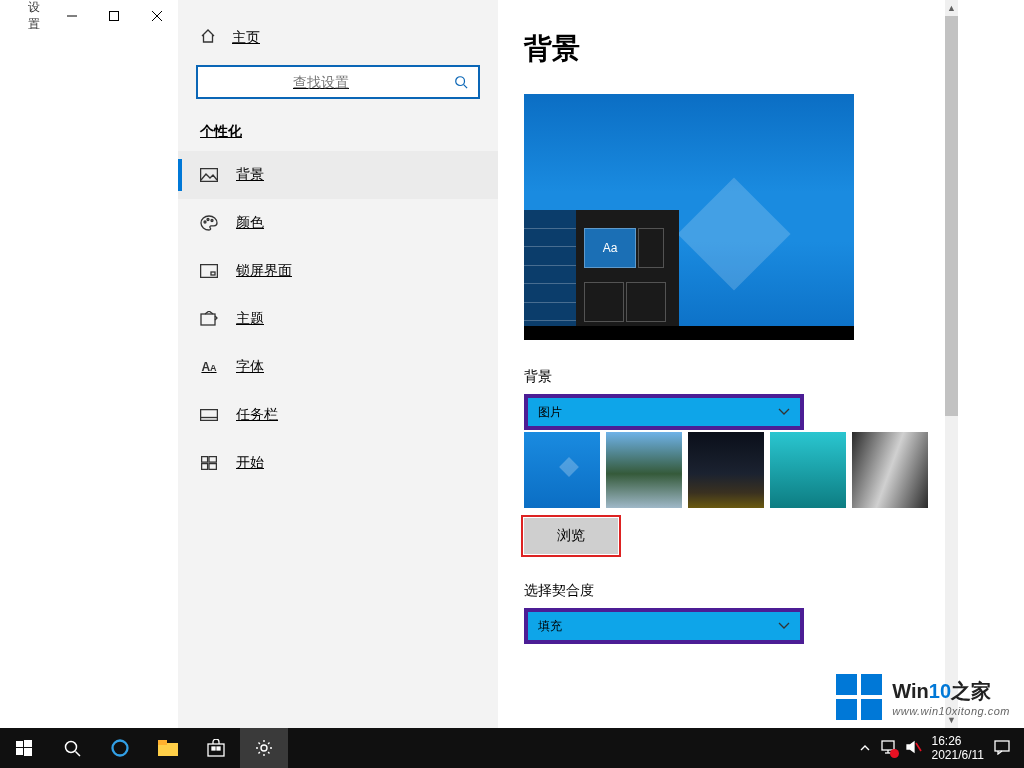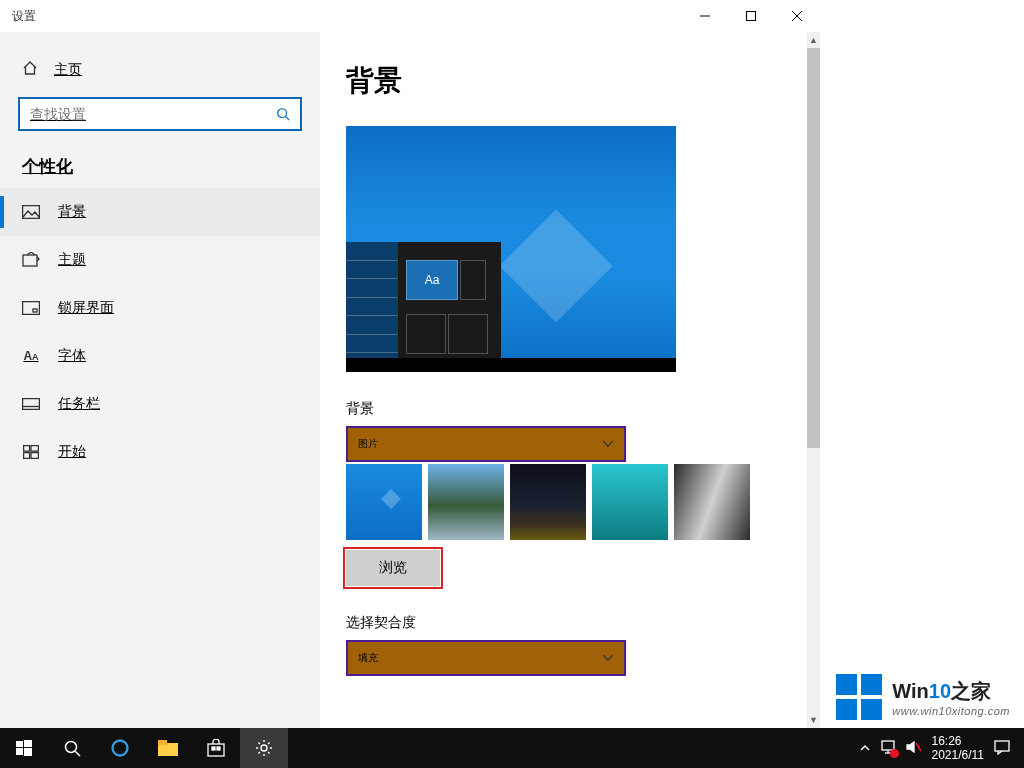--- a/index.html
+++ b/index.html
@@ -1,28 +1,28 @@
 <!DOCTYPE html>
 <html><head>
 <meta charset="utf-8">
 <style>
   * { box-sizing: border-box; margin: 0; padding: 0; font-family: "Microsoft YaHei", "Segoe UI", sans-serif; }
   html, body { width: 1024px; height: 768px; overflow: hidden; background: #fff; }
-  .window { width: 820px; height: 728px; display: flex; flex-direction: column; }
+  .window { width: 920px; height: 728px; display: flex; flex-direction: row; padding-left: 16px; }
   .titlebar { height: 32px; display: flex; align-items: center; padding-left: 12px; font-size: 12px; color: #333; }
   .titlebar .spacer { flex: 1; }
   .titlebar .winctl { width: 46px; height: 32px; display: flex; align-items: center; justify-content: center; color: #000; }
   .body { flex: 1; display: flex; min-height: 0; }
   .sidebar { width: 320px; background: #f3f3f3; display: flex; flex-direction: column; padding-top: 20px; text-decoration: underline; }
   .home-row { display: flex; align-items: center; gap: 16px; padding: 8px 22px 18px 22px; font-size: 14px; color: #000; }
   .search-wrap { margin: 0 18px; }
   .search { width: 100%; height: 34px; border: 2px solid #0a66b6; background: #fff; display: flex; align-items: center; }
-  .search input { flex: 1; border: none; outline: none; padding: 0 10px; font-size: 14px; color: #0f766e; background: transparent; }
+  .search input { flex: 1; border: none; outline: none; padding: 0 10px; font-size: 14px; color: #0f766e; background: transparent; text-align: center; }
   .search .sicon { width: 34px; display: flex; align-items: center; justify-content: center; color: #0a66b6; }
-  .section-title { padding: 24px 22px 10px 22px; font-size: 17px; font-weight: bold; color: #000; }
+  .section-title { padding: 24px 22px 10px 22px; font-size: 14px; font-weight: bold; color: #000; }
   .nav { display: flex; flex-direction: column; }
   .nav-item { display: flex; align-items: center; gap: 18px; height: 48px; padding: 0 22px; font-size: 14px; color: #000; position: relative; }
   .nav-item .ico { width: 18px; display:flex; align-items:center; justify-content:center; color:#333; }
   .nav-item.active::before { content:""; position: absolute; left:0; top:8px; bottom:8px; width:4px; background:#0078d7; }
   .nav-item.active { background: rgba(0,0,0,0.03); }
 
   .main { flex: 1; position: relative; padding: 30px 30px 0 26px; overflow: hidden; }
   .main h1 { font-size: 28px; font-weight: 600; color: #000; margin-bottom: 26px; }
 
   .preview { width: 330px; height: 246px; background: linear-gradient(180deg,#0b6ec4 0%, #1a8be0 40%, #1a8be0 60%, #0b6ec4 100%); position: relative; overflow: hidden; }
@@ -30,21 +30,21 @@
   .preview .taskbarp { position:absolute; left:0; bottom:0; width: 155px; height:130px; background:#1a1a1a; }
   .preview .startp { position:absolute; left:0; bottom:0; width:52px; height:130px; background:#0b3d6b; display:flex; flex-direction:column; }
   .preview .startp div { flex:1; border-bottom:1px solid rgba(255,255,255,.25); }
   .preview .tile1 { position:absolute; left:60px; bottom:72px; width:52px; height:40px; background:#1b6fb5; color:#fff; font-size:12px; display:flex; align-items:center; justify-content:center; border:1px solid rgba(255,255,255,.3);}
   .preview .tile2 { position:absolute; left:114px; bottom:72px; width:26px; height:40px; border:1px solid rgba(255,255,255,.25);}
   .preview .tile3 { position:absolute; left:60px; bottom:18px; width:40px; height:40px; border:1px solid rgba(255,255,255,.25);}
   .preview .tile4 { position:absolute; left:102px; bottom:18px; width:40px; height:40px; border:1px solid rgba(255,255,255,.25);}
   .preview .tbbar { position:absolute; left:0; right:0; bottom:0; height:14px; background:#000; }
 
   .label { font-size: 14px; color: #000; margin-top: 28px; margin-bottom: 8px; }
-  .combo { width: 280px; height: 36px; border: 2px solid #4c1d95; background:#a16207; display:flex; align-items:center; padding:0 10px; font-size:10px; color:#000; }
+  .combo { width: 280px; height: 36px; border: 4px solid #4c1d95; background:#0ea5e9; display:flex; align-items:center; padding:0 10px; font-size:12px; color:#000; }
   .combo .chev { margin-left:auto; color:#333; }
 
   .thumbs { display:flex; gap:6px; margin-top:2px; }
   .thumb { width:76px; height:76px; background:#888; }
   .thumb.t1 { background: linear-gradient(180deg,#1a8be0 0%, #0b6ec4 100%); position:relative; }
   .thumb.t1::after { content:""; position:absolute; right:24px; top:28px; width:14px; height:14px; background:rgba(255,255,255,.25); transform:rotate(45deg); }
   .thumb.t2 { background: linear-gradient(180deg,#6fb2e8 0%, #355a3a 55%, #9fb8c8 100%); }
   .thumb.t3 { background: linear-gradient(180deg,#0a0f1a 0%, #1b2230 55%, #3a3120 80%, #6a5a10 100%); }
   .thumb.t4 { background: linear-gradient(180deg,#2ac6d0 0%, #0d7d82 100%); }
   .thumb.t5 { background: linear-gradient(110deg,#2a2a2a 0%, #d0d0d0 50%, #2a2a2a 100%); }
@@ -127,35 +127,46 @@
               <svg width="18" height="14" viewBox="0 0 18 14" fill="none" stroke="#333" stroke-width="1.3">
                 <rect x="0.6" y="0.6" width="16.8" height="12.8"></rect>
                 <path d="M1 12 L6 6 L10 10 L13 7 L17 12"></path>
               </svg>
             </span>
           <span>背景</span>
         </div>
         <div class="nav-item">
           <span class="ico">
               <svg width="18" height="16" viewBox="0 0 18 16" fill="none" stroke="#333" stroke-width="1.3">
+                <path d="M9 1c-4.4 0-8 3.1-8 7s3.6 7 8 7c1.7 0 2-1.2 1.2-2.1-.8-.9-.2-2.1 1-2.1H14c2.2 0 3-1.3 3-2.8C17 4.1 13.4 1 9 1z"></path>
+                <circle cx="5" cy="7" r="1"></circle>
+                <circle cx="8" cy="4.5" r="1"></circle>
+                <circle cx="12" cy="5.5" r="1"></circle>
+              </svg>
+            </span>
+          <span>颜色</span>
+        </div>
+        <div class="nav-item">
+          <span class="ico">
+              <svg width="18" height="14" viewBox="0 0 18 14" fill="none" stroke="#333" stroke-width="1.3">
+                <rect x="0.6" y="0.6" width="16.8" height="12.8"></rect>
+                <rect x="11" y="8" width="4" height="3"></rect>
+              </svg>
+            </span>
+          <span>锁屏界面</span>
+        </div>
+        <div class="nav-item">
+          <span class="ico">
+              <svg width="18" height="16" viewBox="0 0 18 16" fill="none" stroke="#333" stroke-width="1.3">
                 <rect x="1" y="3" width="14" height="11"></rect>
                 <path d="M5 3 L9 0 L13 3"></path>
                 <path d="M15 5 L17 7 L15 9"></path>
               </svg>
             </span>
           <span>主题</span>
-        </div>
-        <div class="nav-item">
-          <span class="ico">
-              <svg width="18" height="14" viewBox="0 0 18 14" fill="none" stroke="#333" stroke-width="1.3">
-                <rect x="0.6" y="0.6" width="16.8" height="12.8"></rect>
-                <rect x="11" y="8" width="4" height="3"></rect>
-              </svg>
-            </span>
-          <span>锁屏界面</span>
         </div>
         <div class="nav-item">
           <span class="ico">
               <span style="font-size:12px;font-weight:bold;color:#333">A<span style="font-size:9px">A</span></span>
             </span>
           <span>字体</span>
         </div>
         <div class="nav-item">
           <span class="ico">
               <svg width="18" height="12" viewBox="0 0 18 12" fill="none" stroke="#333" stroke-width="1.3">

